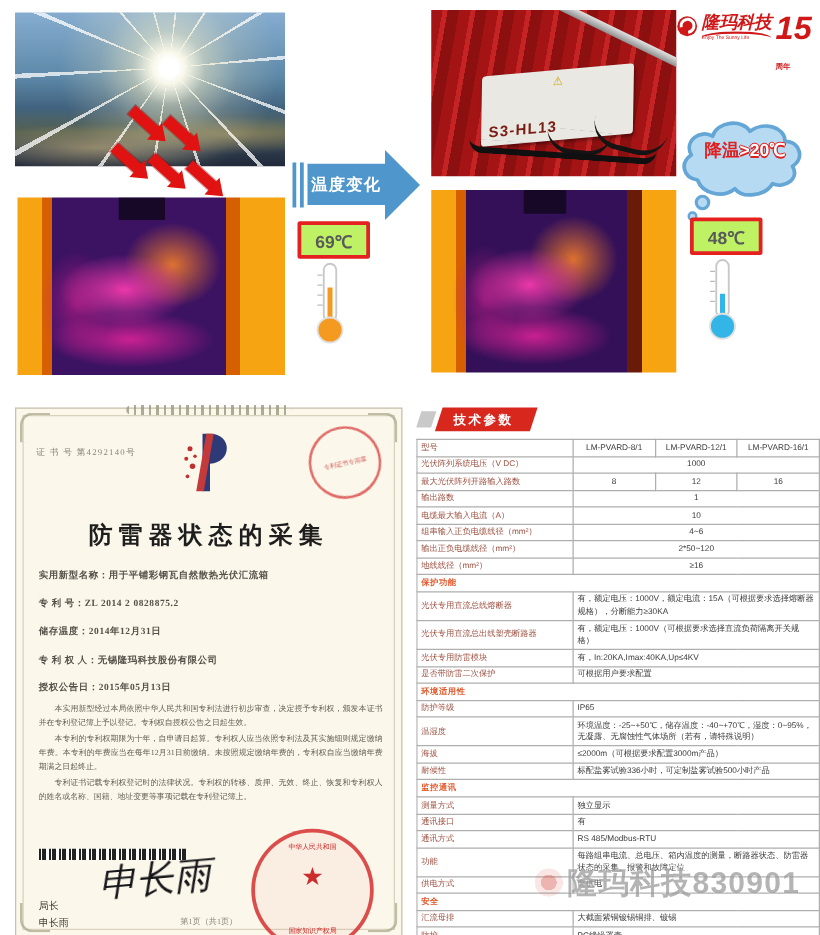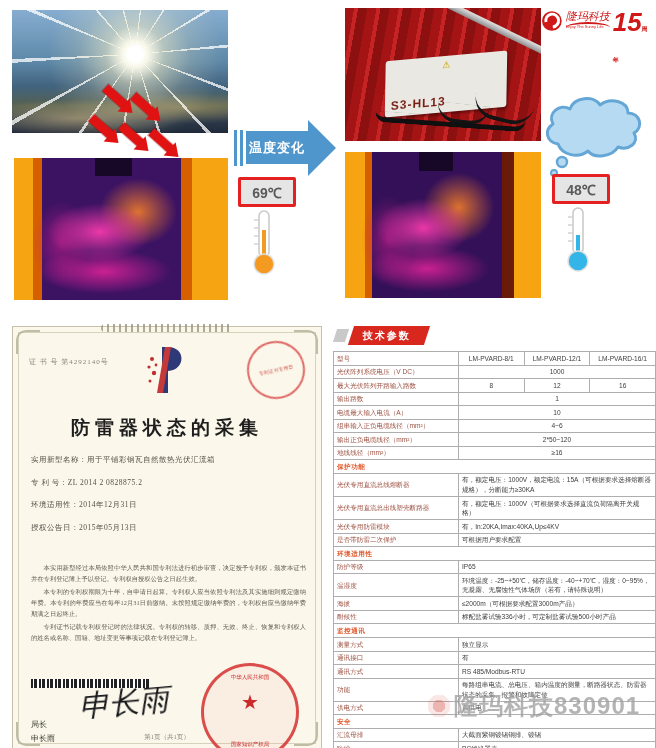--- a/index.html
+++ b/index.html
@@ -50,35 +50,35 @@
   
   #flow-arrow{position:absolute;left:234px;top:120px;width:104px;height:56px;}
   #flow-arrow .s1,#flow-arrow .s2{position:absolute;top:10px;width:3px;height:36px;background:#4f96cc;}
   #flow-arrow .s1{left:0;}#flow-arrow .s2{left:6px;}
   #flow-arrow .bar{position:absolute;left:12px;top:11px;width:62px;height:33px;background:#4f96cc;
     display:flex;align-items:center;justify-content:center;color:#fff;font-size:13px;font-weight:bold;letter-spacing:1px;}
   #flow-arrow .head{position:absolute;left:74px;top:0;width:0;height:0;border-left:28px solid #4f96cc;
     border-top:28px solid transparent;border-bottom:28px solid transparent;}
 
   
-  .temp-badge{position:absolute;width:52px;height:24px;background:#e5e5e5;border:3px solid #e42020;border-radius:2px;
+  .temp-badge{position:absolute;width:52px;height:24px;background:#bef264;border:3px solid #e42020;border-radius:2px;
     display:flex;align-items:center;justify-content:center;font-size:14px;font-weight:bold;color:#5a5a5a;text-align:center;}
   #badge-before{left:238px;top:177px;}
   #badge-after{left:552px;top:174px;}
   .thermo{position:absolute;}
 
   
   #cloud{position:absolute;left:536px;top:88px;width:120px;height:92px;}
   #cloud .txt{position:absolute;left:0;right:0;top:24px;text-align:center;font-size:14px;font-weight:bold;}
   #cloud .txt .p1{color:#e02020;}
   #cloud .txt .p2{color:#fff;text-shadow:1px 0 #e02020,-1px 0 #e02020,0 1px #e02020,0 -1px #e02020;}
 
   
   #brand{position:absolute;left:541px;top:10px;width:112px;height:38px;display:flex;align-items:flex-start;gap:3px;}
-  #brand .name{font-size:11px;font-weight:normal;color:#d01818;font-style:italic;line-height:1.1;white-space:nowrap;}
+  #brand .name{font-size:14px;font-weight:bold;color:#d01818;font-style:italic;line-height:1.1;white-space:nowrap;}
   #brand .tag{display:block;font-size:4px;color:#d01818;border-top:2px solid #d01818;border-radius:50% 50% 0 0/80% 80% 0 0;}
   #brand .anni{font-size:26px;line-height:24px;font-weight:bold;font-style:italic;color:#d01818;}
   #brand .anni small{font-size:6px;font-style:normal;}
 
   
   #certificate{position:absolute;left:12px;top:326px;width:308px;height:422px;background:#fbf7ea;
     border:1px solid #c6c0ac;font-family:"Liberation Serif", serif;}
   #certificate .inner{position:absolute;inset:5px;border:1px solid #d8d2bc;}
   .garland{position:absolute;left:50%;top:-3px;transform:translateX(-50%);width:132px;height:8px;
     background:repeating-linear-gradient(90deg,#9a987f 0 2px,rgba(0,0,0,0) 2px 6px);border-radius:4px;opacity:.8;}
@@ -88,21 +88,21 @@
   .corner.bl{left:3px;bottom:3px;border-right:none;border-top:none;border-radius:0 0 0 10px;}
   .corner.br{right:3px;bottom:3px;border-left:none;border-top:none;border-radius:0 0 10px 0;}
   #cert-no{position:absolute;left:16px;top:30px;font-size:7px;color:#8a8578;letter-spacing:1px;filter:blur(.3px);}
   #cert-logo{position:absolute;left:50%;top:16px;transform:translateX(-50%);}
   #seal-small{position:absolute;right:16px;top:14px;width:58px;height:58px;border:2px solid rgba(214,60,60,.75);
     border-radius:50%;transform:rotate(-12deg);color:rgba(200,50,50,.8);font-size:5px;text-align:center;
     display:flex;align-items:center;justify-content:center;padding:4px;box-sizing:border-box;filter:blur(.3px);}
   #cert-title{position:absolute;left:0;right:0;top:88px;text-align:center;font-size:19px;font-weight:bold;
     color:#1e1e1e;letter-spacing:5px;}
   #cert-lines{position:absolute;left:18px;top:128px;right:16px;}
-  .cert-line{font-size:7.5px;color:#55514a;margin-bottom:12.5px;letter-spacing:.5px;filter:blur(.35px);}
+  .cert-line{font-size:7.5px;color:#55514a;margin-bottom:12.5px;letter-spacing:.5px;filter:blur(.35px);font-weight:bold;}
   #cert-paras{position:absolute;left:18px;right:15px;top:235px;}
   .cert-para{font-size:6.3px;color:#625d54;line-height:1.75;text-indent:2em;margin:0 0 2px 0;
     text-align:justify;filter:blur(.35px);}
   #barcode{position:absolute;left:18px;top:352px;width:118px;height:9px;
     background:repeating-linear-gradient(90deg,#222 0 2px,#fff 2px 3px,#222 3px 6px,#fff 6px 8px);}
   #director{position:absolute;left:18px;top:391px;font-size:8px;color:#3a382f;line-height:1.8;filter:blur(.3px);}
   #signature{position:absolute;left:66px;top:356px;font-size:30px;font-style:italic;color:#16161a;
     transform:rotate(-5deg);font-family:"DejaVu Serif", serif;filter:blur(.3px);}
   #seal-big{position:absolute;right:22px;top:336px;width:92px;height:92px;border:3px solid rgba(212,48,48,.85);
     border-radius:50%;background:rgba(240,120,120,.07);}
@@ -177,20 +177,23 @@
     <div class="bar">温度变化</div>
     <div class="head"></div>
   </div>
 
   <div id="cloud">
     <svg width="120" height="92" viewBox="0 0 120 92">
       <path d="M22,56 C10,54 8,42 17,36 C11,25 24,15 34,21 C38,9 58,7 64,17 C74,9 92,13 92,25 C104,25 108,39 98,45 C104,55 92,63 82,59 C76,69 58,71 52,63 C42,71 26,67 22,56 Z" fill="#b5daf2" stroke="#64a6d6" stroke-width="3" stroke-linejoin="round"></path>
       <circle cx="26" cy="74" r="5" fill="#b5daf2" stroke="#64a6d6" stroke-width="2.5"></circle>
       <circle cx="18" cy="85" r="3" fill="#b5daf2" stroke="#64a6d6" stroke-width="2"></circle>
     </svg>
+    <div class="txt">
+      <span class="p1">降温</span><span class="p2">&gt;20℃</span>
+    </div>
   </div>
 
   <div id="thermal-left" class="thermal">
     <div class="th-notch"></div>
     <div class="th-overlay"></div>
   </div>
   <div id="thermal-right" class="thermal">
     <div class="th-notch"></div>
     <div class="th-overlay"></div>
   </div>
@@ -241,21 +244,22 @@
       <circle cx="12" cy="22" r="1.4" fill="#c03030"></circle>
     </svg>
 
     <div id="seal-small">专利证书专用章</div>
 
     <div id="cert-title">防雷器状态的采集</div>
 
     <div id="cert-lines">
         <div class="cert-line">实用新型名称：用于平铺彩钢瓦自然散热光伏汇流箱</div>
         <div class="cert-line">专  利  号：ZL 2014 2 0828875.2</div>
-        <div class="cert-line">环境适用性：2014年12月31日</div>
+        <div class="cert-line">储存温度：2014年12月31日</div>
+        <div class="cert-line">专 利 权 人：无锡隆玛科技股份有限公司</div>
         <div class="cert-line">授权公告日：2015年05月13日</div>
       </div>
     <div id="cert-paras">
         <p class="cert-para">本实用新型经过本局依照中华人民共和国专利法进行初步审查，决定授予专利权，颁发本证书并在专利登记簿上予以登记。专利权自授权公告之日起生效。</p>
         <p class="cert-para">本专利的专利权期限为十年，自申请日起算。专利权人应当依照专利法及其实施细则规定缴纳年费。本专利的年费应当在每年12月31日前缴纳。未按照规定缴纳年费的，专利权自应当缴纳年费期满之日起终止。</p>
         <p class="cert-para">专利证书记载专利权登记时的法律状况。专利权的转移、质押、无效、终止、恢复和专利权人的姓名或名称、国籍、地址变更等事项记载在专利登记簿上。</p>
       </div>
 
     <div id="barcode"></div>
     <div id="director">

